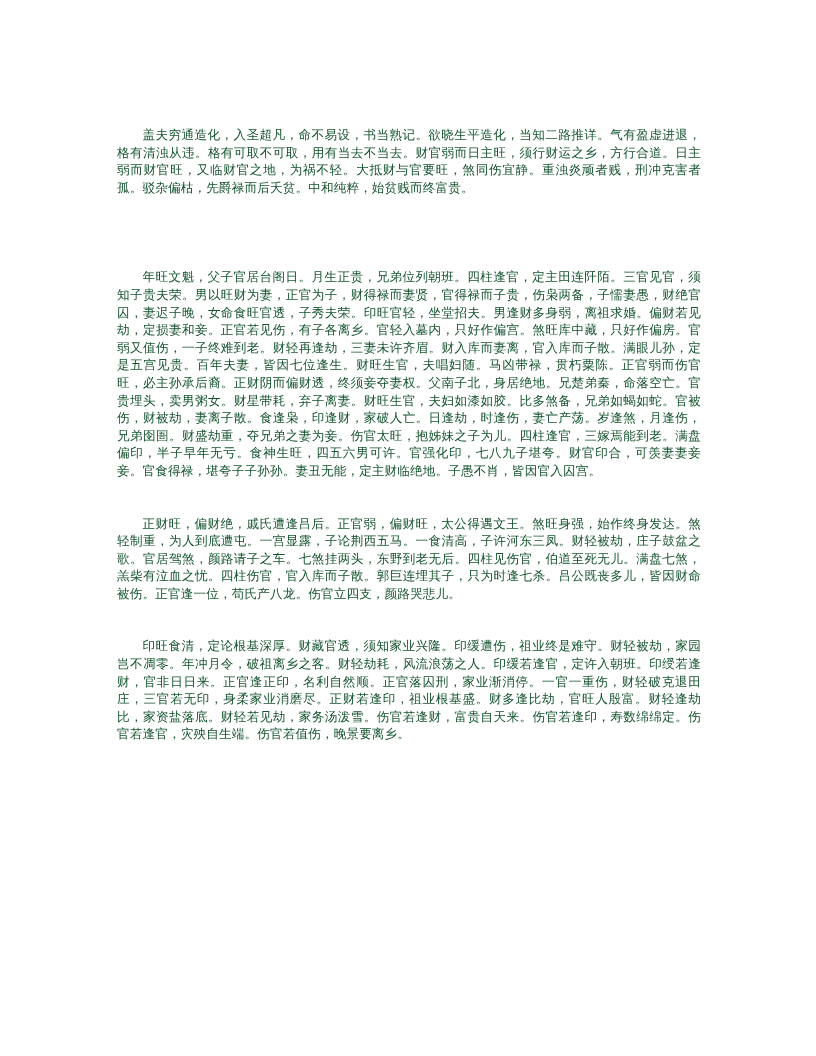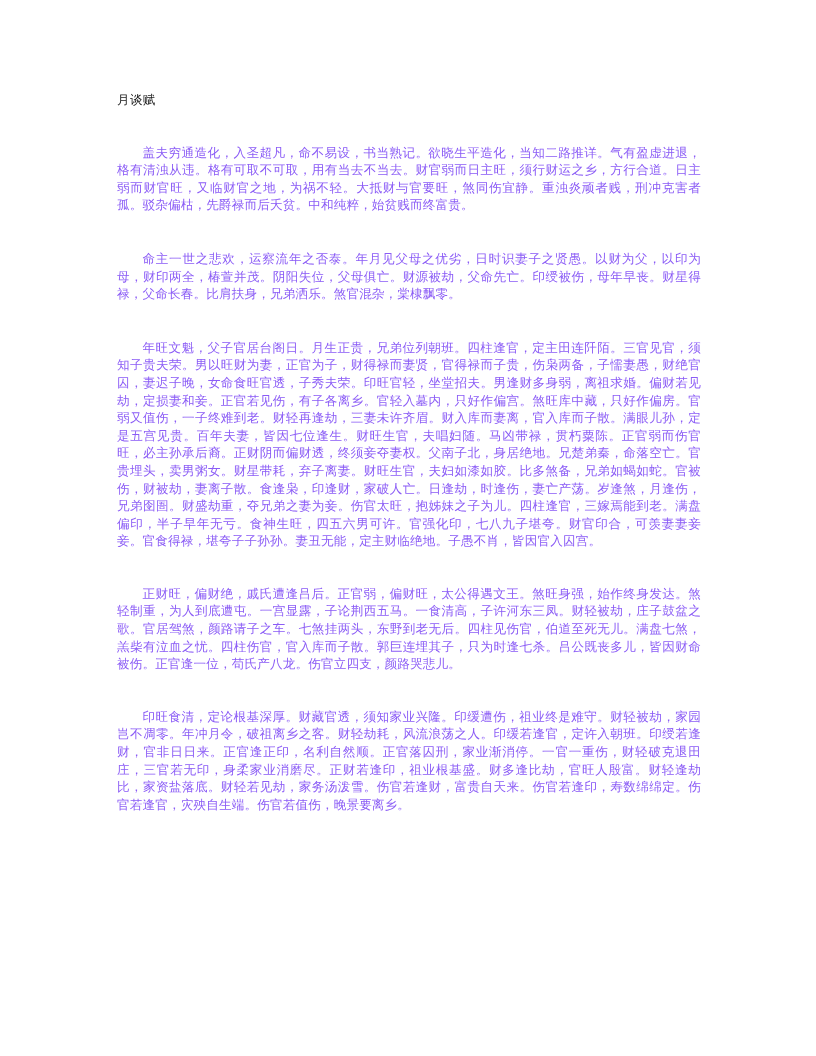--- a/index.html
+++ b/index.html
@@ -32,21 +32,21 @@
     line-height: 17.6px;
     color: #1a1a1a;
     letter-spacing: 0.4px;
     margin: 0 0 0 0;
     text-align: left;
     white-space: pre-wrap;
   }
   .para {
     font-size: 12.6px;
     line-height: 17.6px;
-    color: #8b5cf6;
+    color: #14532d;
     text-align: justify;
     text-justify: inter-character;
     text-indent: 25.5px;
     margin: 0;
     letter-spacing: 0.15px;
     word-break: break-all;
     overflow-wrap: anywhere;
     hyphens: none;
   }
   .gap-title {
@@ -58,29 +58,27 @@
   .gap-para-sm {
     height: 35px;
   }
 </style>
 </head>
 <body>
 
 <div class="page">
   <div class="content">
 
-    <div class="doc-title">月谈赋</div>
 
     <div class="gap-title"></div>
 
     <p class="para">盖夫穷通造化，入圣超凡，命不易设，书当熟记。欲晓生平造化，当知二路推详。气有盈虚进退，格有清浊从违。格有可取不可取，用有当去不当去。财官弱而日主旺，须行财运之乡，方行合道。日主弱而财官旺，又临财官之地，为祸不轻。大抵财与官要旺，煞同伤宜静。重浊炎顽者贱，刑冲克害者孤。驳杂偏枯，先爵禄而后夭贫。中和纯粹，始贫贱而终富贵。</p>
 
     <div class="gap-para"></div>
 
-    <p class="para">命主一世之悲欢，运察流年之否泰。年月见父母之优劣，日时识妻子之贤愚。以财为父，以印为母，财印两全，椿萱并茂。阴阳失位，父母俱亡。财源被劫，父命先亡。印绶被伤，母年早丧。财星得禄，父命长春。比肩扶身，兄弟洒乐。煞官混杂，棠棣飘零。</p>
 
     <div class="gap-para"></div>
 
     <p class="para">年旺文魁，父子官居台阁日。月生正贵，兄弟位列朝班。四柱逢官，定主田连阡陌。三官见官，须知子贵夫荣。男以旺财为妻，正官为子，财得禄而妻贤，官得禄而子贵，伤枭两备，子懦妻愚，财绝官囚，妻迟子晚，女命食旺官透，子秀夫荣。印旺官轻，坐堂招夫。男逢财多身弱，离祖求婚。偏财若见劫，定损妻和妾。正官若见伤，有子各离乡。官轻入墓内，只好作偏宫。煞旺库中藏，只好作偏房。官弱又值伤，一子终难到老。财轻再逢劫，三妻未许齐眉。财入库而妻离，官入库而子散。满眼儿孙，定是五宫见贵。百年夫妻，皆因七位逢生。财旺生官，夫唱妇随。马凶带禄，贯朽粟陈。正官弱而伤官旺，必主孙承后裔。正财阴而偏财透，终须妾夺妻权。父南子北，身居绝地。兄楚弟秦，命落空亡。官贵埋头，卖男粥女。财星带耗，弃子离妻。财旺生官，夫妇如漆如胶。比多煞备，兄弟如蝎如蛇。官被伤，财被劫，妻离子散。食逢枭，印逢财，家破人亡。日逢劫，时逢伤，妻亡产荡。岁逢煞，月逢伤，兄弟囹圄。财盛劫重，夺兄弟之妻为妾。伤官太旺，抱姊妹之子为儿。四柱逢官，三嫁焉能到老。满盘偏印，半子早年无亏。食神生旺，四五六男可许。官强化印，七八九子堪夸。财官印合，可羡妻妻妾妾。官食得禄，堪夸子子孙孙。妻丑无能，定主财临绝地。子愚不肖，皆因官入囚宫。</p>
 
     <div class="gap-para-sm"></div>
 
     <p class="para">正财旺，偏财绝，戚氏遭逢吕后。正官弱，偏财旺，太公得遇文王。煞旺身强，始作终身发达。煞轻制重，为人到底遭屯。一宫显露，子论荆西五马。一食清高，子许河东三凤。财轻被劫，庄子鼓盆之歌。官居驾煞，颜路请子之车。七煞挂两头，东野到老无后。四柱见伤官，伯道至死无儿。满盘七煞，羔柴有泣血之忧。四柱伤官，官入库而子散。郭巨连埋其子，只为时逢七杀。吕公既丧多儿，皆因财命被伤。正官逢一位，苟氏产八龙。伤官立四支，颜路哭悲儿。</p>
 
     <div class="gap-para-sm"></div>

